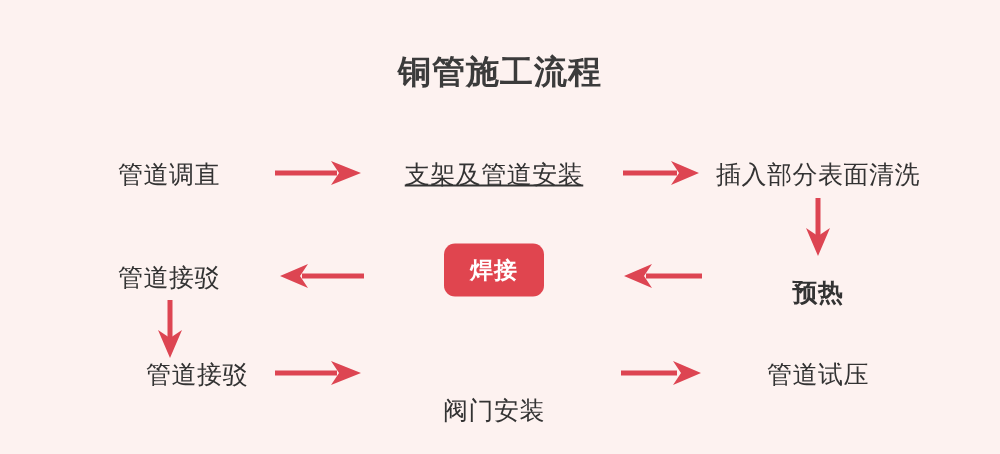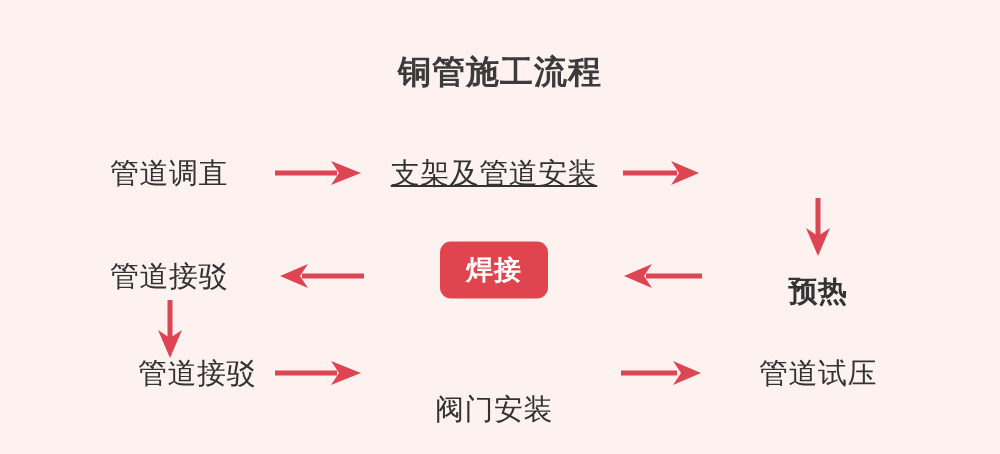--- a/index.html
+++ b/index.html
@@ -25,33 +25,33 @@
     top: 50px;
     width: 1000px;
     text-align: center;
     font-size: 33px;
     font-weight: bold;
     color: #3b3b3b;
     letter-spacing: 1px;
   }
   .node {
     position: absolute;
-    font-size: 29px;
+    font-size: 25px;
     color: #333333;
     text-align: center;
     white-space: nowrap;
     transform: translate(-50%, -50%);
     letter-spacing: 0.5px;
   }
   .node-highlight {
     position: absolute;
     transform: translate(-50%, -50%);
     background: #e0454f;
     color: #ffffff;
-    font-size: 27px;
+    font-size: 23px;
     font-weight: bold;
     border-radius: 11px;
     padding: 15px 26px;
     text-align: left;
     white-space: nowrap;
     letter-spacing: 1px;
     line-height: 1;
   }
   .arrow {
     position: absolute;
@@ -81,20 +81,21 @@
 
   <div class="node" style="left:494px; top:174px;text-decoration:underline;">支架及管道安装</div>
 
   <div class="arrow" style="left:661px; top:173px;">
     <svg width="76" height="26" viewBox="0 0 76 26">
       <path d="M0 13 L54 13" stroke="#dd4552" stroke-width="5" fill="none"></path>
       <path d="M76 13 L48 1 L56 13 L48 25 Z" fill="#dd4552"></path>
     </svg>
   </div>
 
+  <div class="node" style="left:818px; top:174px;">插入部分表面清洗</div>
 
   <div class="arrow" style="left:818px; top:227px;">
     <svg width="26" height="58" viewBox="0 0 26 58">
       <path d="M13 0 L13 38" stroke="#dd4552" stroke-width="5" fill="none"></path>
       <path d="M13 58 L1 30 L13 38 L25 30 Z" fill="#dd4552"></path>
     </svg>
   </div>
 
   <div class="node" style="left:169px; top:277px;">管道接驳</div>
 

